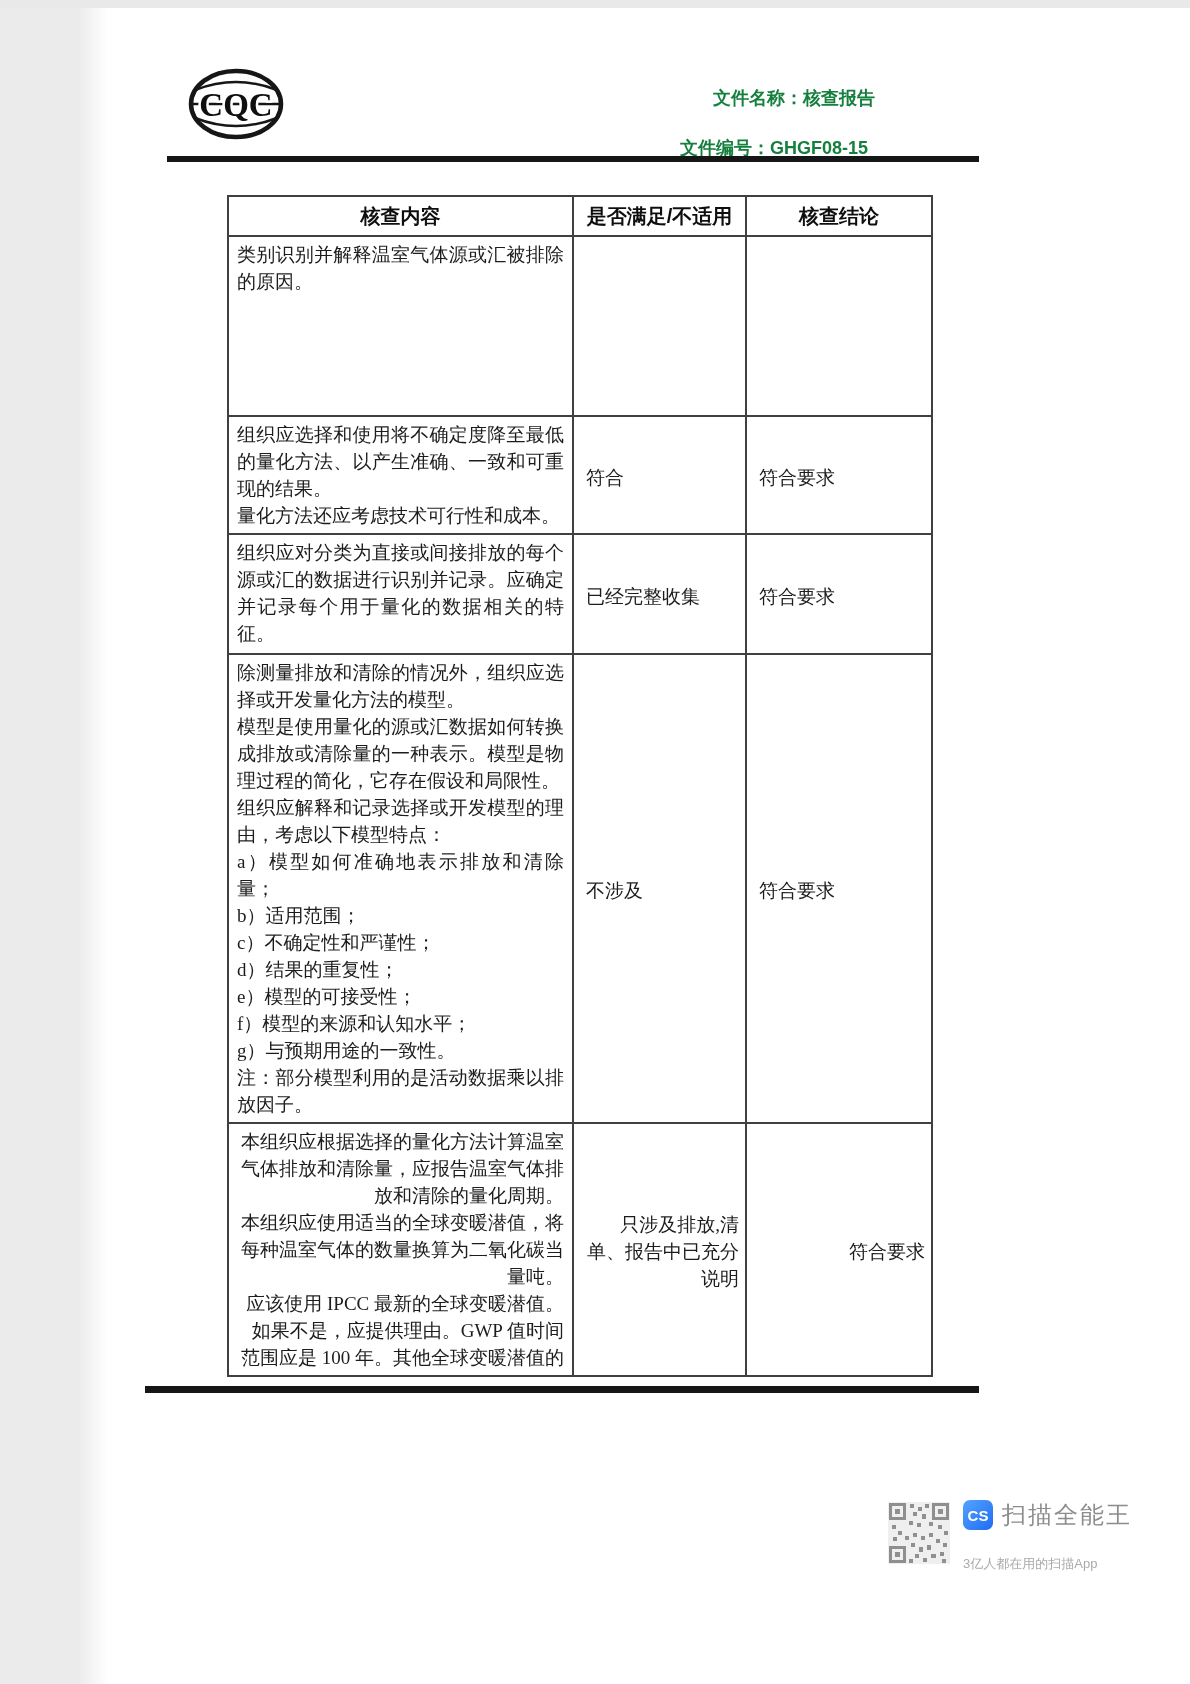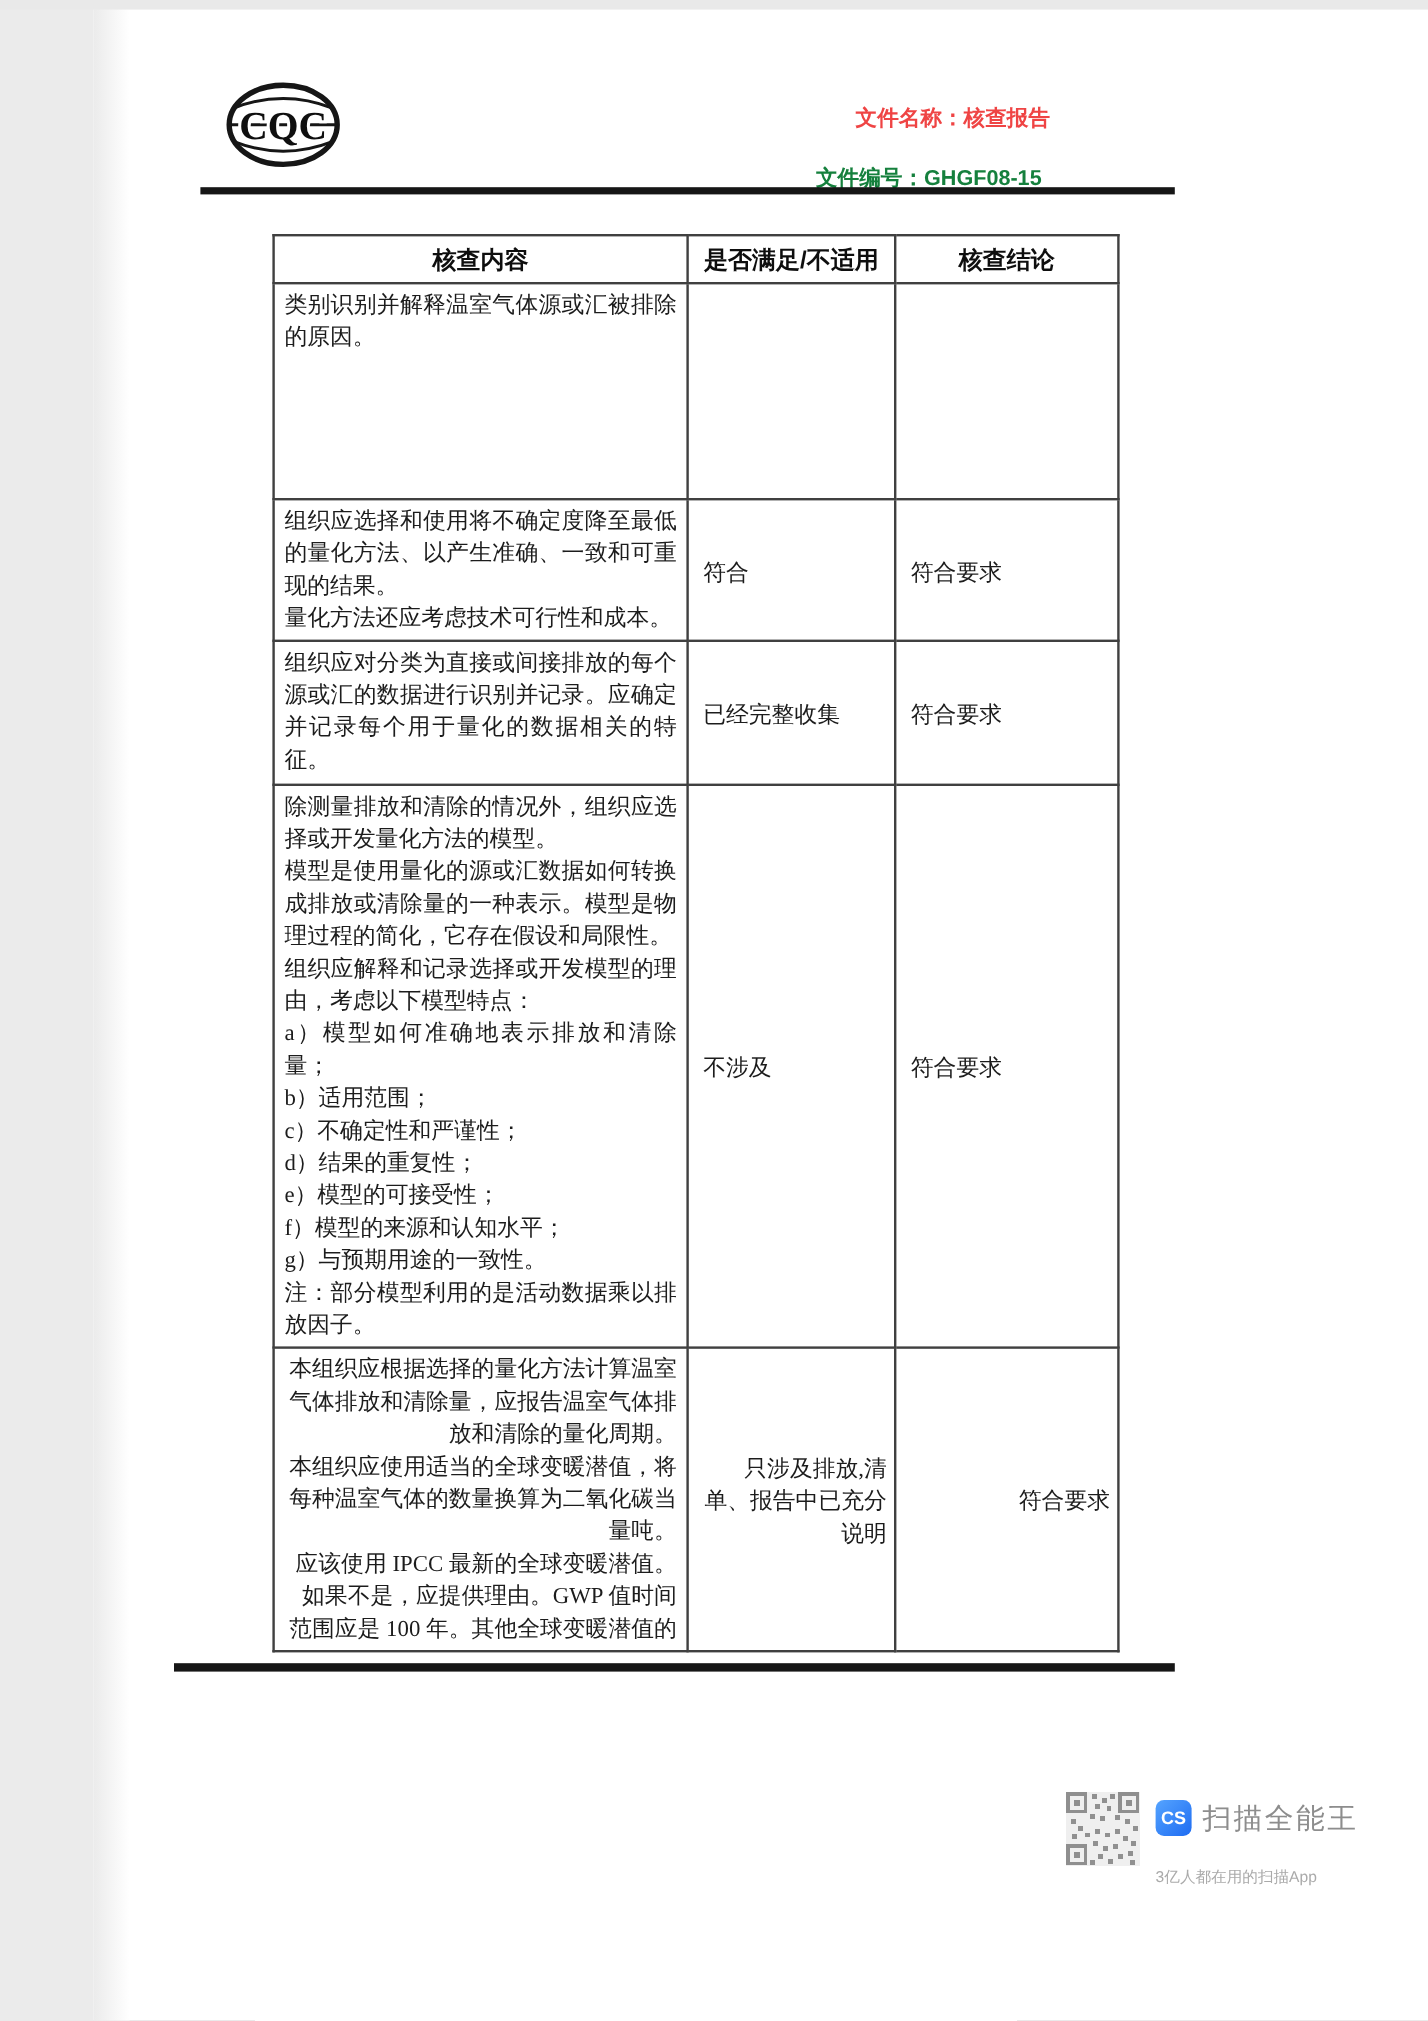--- a/index.html
+++ b/index.html
@@ -14,21 +14,21 @@
   }
   .edge-left{position:absolute;left:0;top:0;width:78px;height:100%;background:#ebebeb;}
   .edge-top{position:absolute;left:0;top:0;width:100%;height:8px;background:#e9e9e9;}
   .edge-fade{position:absolute;left:78px;top:0;width:30px;height:100%;
     background:linear-gradient(to right,#ebebeb,#ffffff);}
 
   
   .logo{position:absolute;left:186px;top:66px;}
   .doc-name{position:absolute;left:713px;top:86px;
     font-family:"Liberation Sans","DejaVu Sans",sans-serif;
-    font-weight:bold;font-size:18px;color:#ef4444;}
+    font-weight:bold;font-size:18px;color:#15803d;}
   .doc-code{position:absolute;left:680px;top:136px;
     font-family:"Liberation Sans","DejaVu Sans",sans-serif;
     font-weight:bold;font-size:18px;color:#15803d;}
   .rule-top{position:absolute;left:167px;top:156px;width:812px;height:6px;background:#161616;}
   .rule-bottom{position:absolute;left:145px;top:1386px;width:834px;height:7px;background:#161616;}
 
   
   table.verification{
     position:absolute;left:227px;top:195px;width:704px;
     border-collapse:collapse;table-layout:fixed;
@@ -53,21 +53,21 @@
     padding:4px 6px 0 12px;
     font-size:19px;line-height:27px;
   }
   tr.r0 td{height:170px;margin-top:42px;}
   tr.r1 td{height:100px;}
   tr.r2 td{height:110px;margin-top:12px;}
   tr.r3 td{height:436px;}
   tr.r4 td{height:242px;text-align:right;}
 
   
-  .watermark{position:absolute;left:888px;top:1493px;display:flex;gap:13px;align-items:flex-start;}
+  .watermark{position:absolute;left:888px;top:1493px;display:flex;gap:13px;align-items:center;}
   .qr{width:62px;height:62px;}
   .wm-right{display:flex;flex-direction:column;}
   .wm-top{display:flex;align-items:center;gap:9px;margin-top:6px;}
   .cs-logo{
     width:30px;height:30px;border-radius:7px;
     background:linear-gradient(135deg,#55a4ff,#1e6cf2);
     color:#fff;font-family:"Liberation Sans",sans-serif;font-weight:bold;font-size:15px;
     display:flex;align-items:center;justify-content:center;
   }
   .wm-name{font-family:"Liberation Sans","DejaVu Sans",sans-serif;

